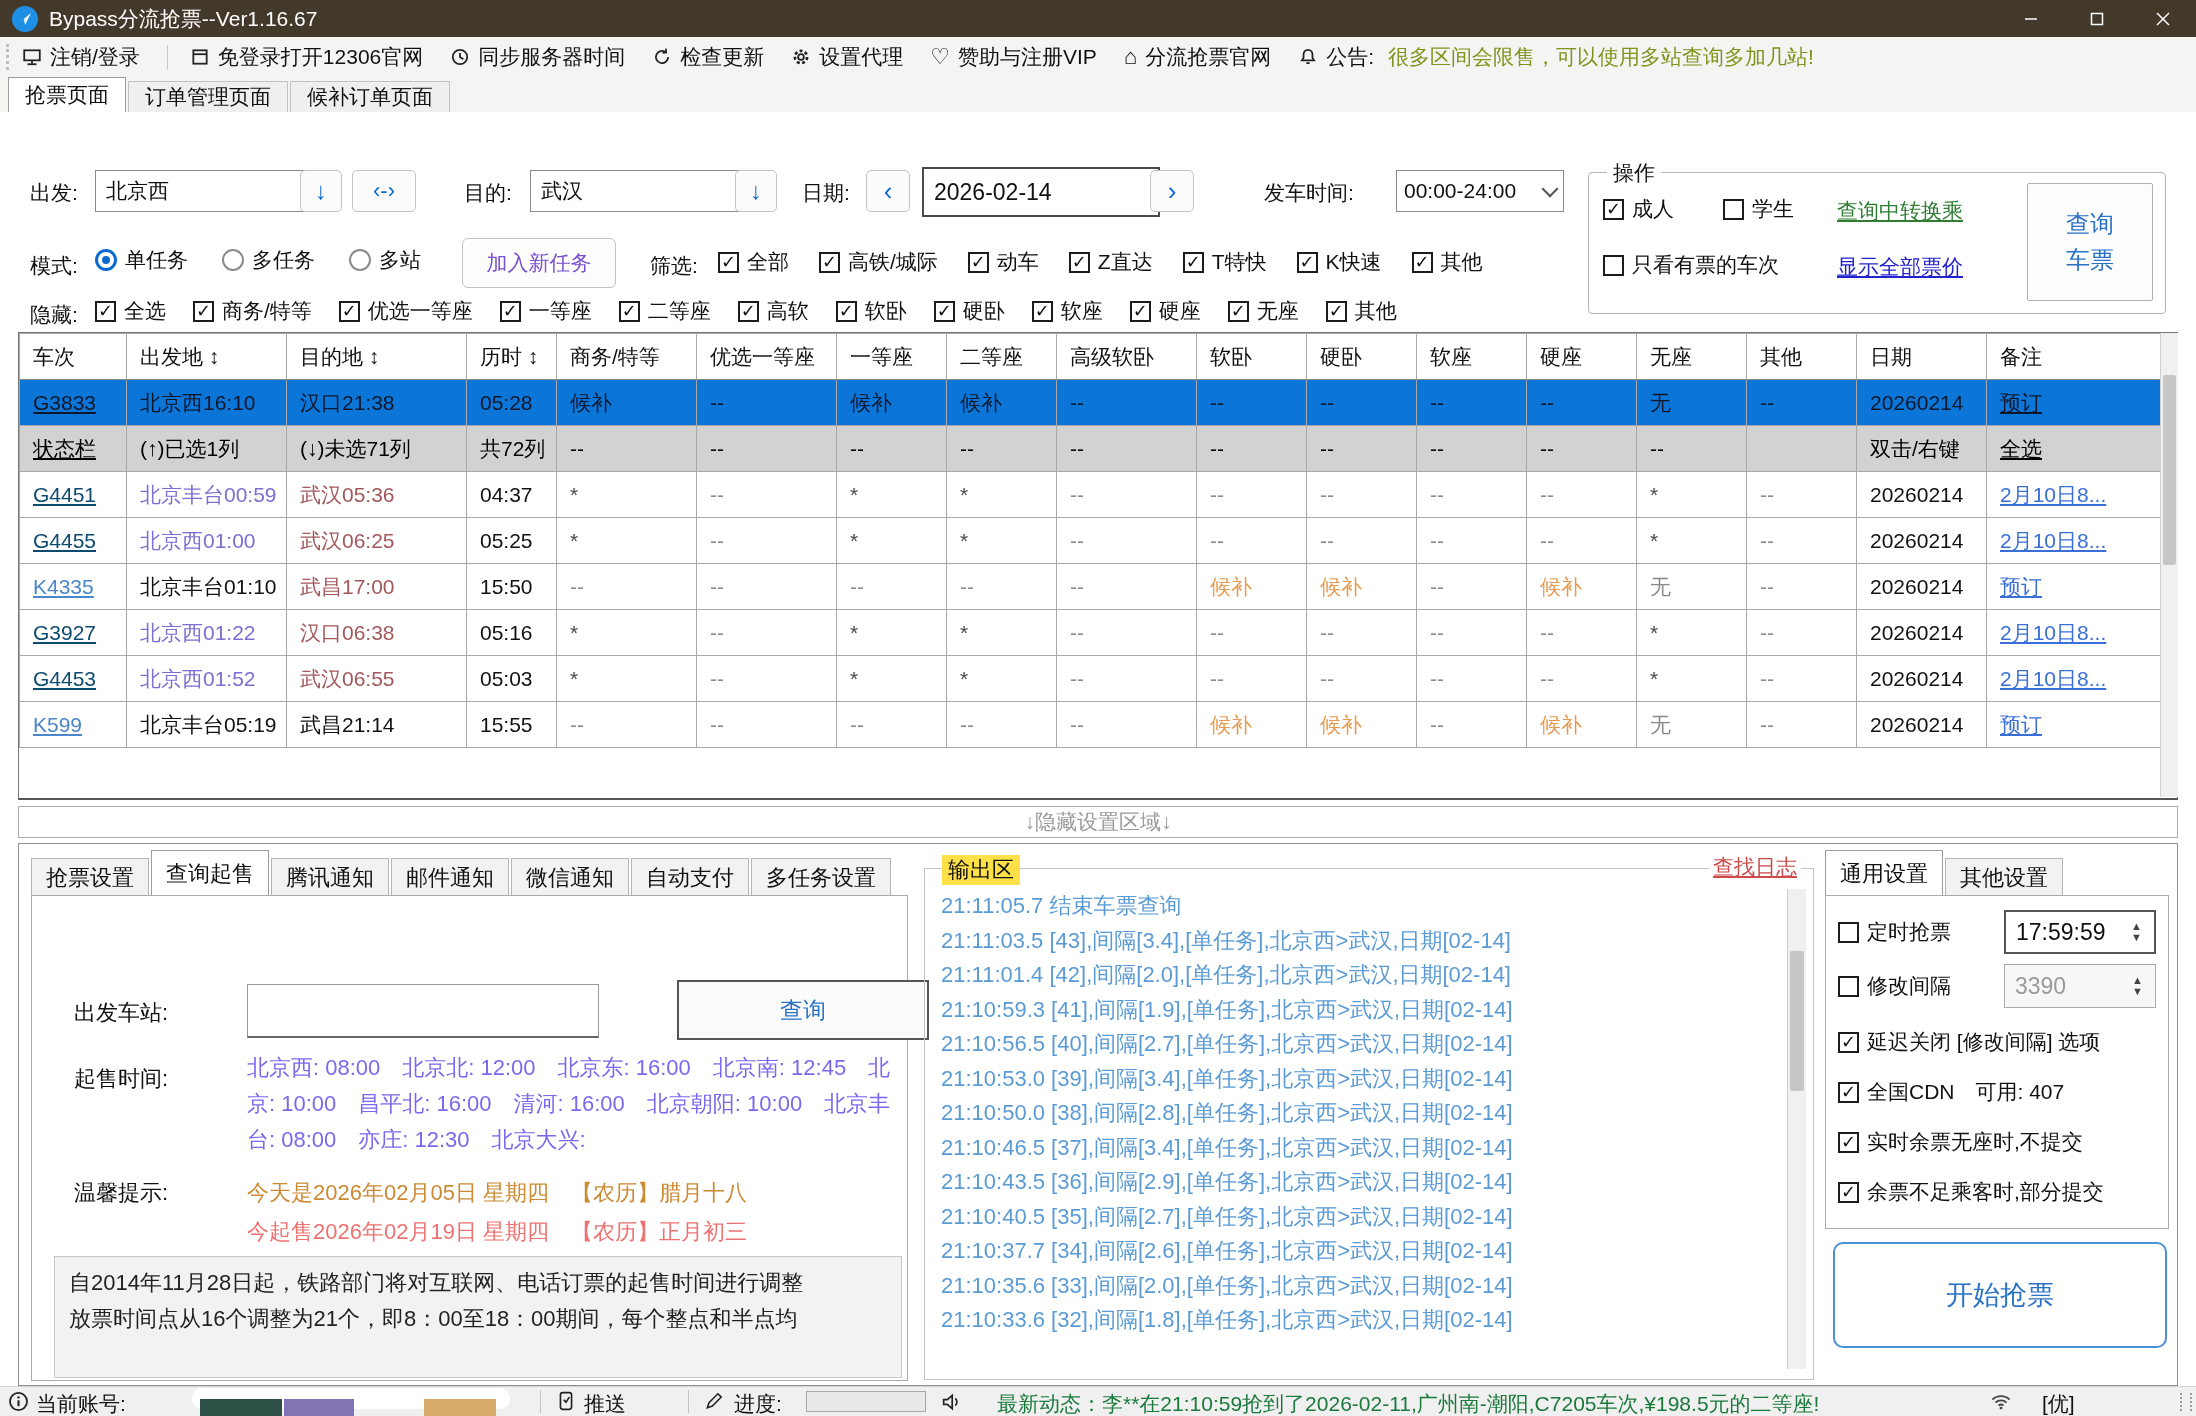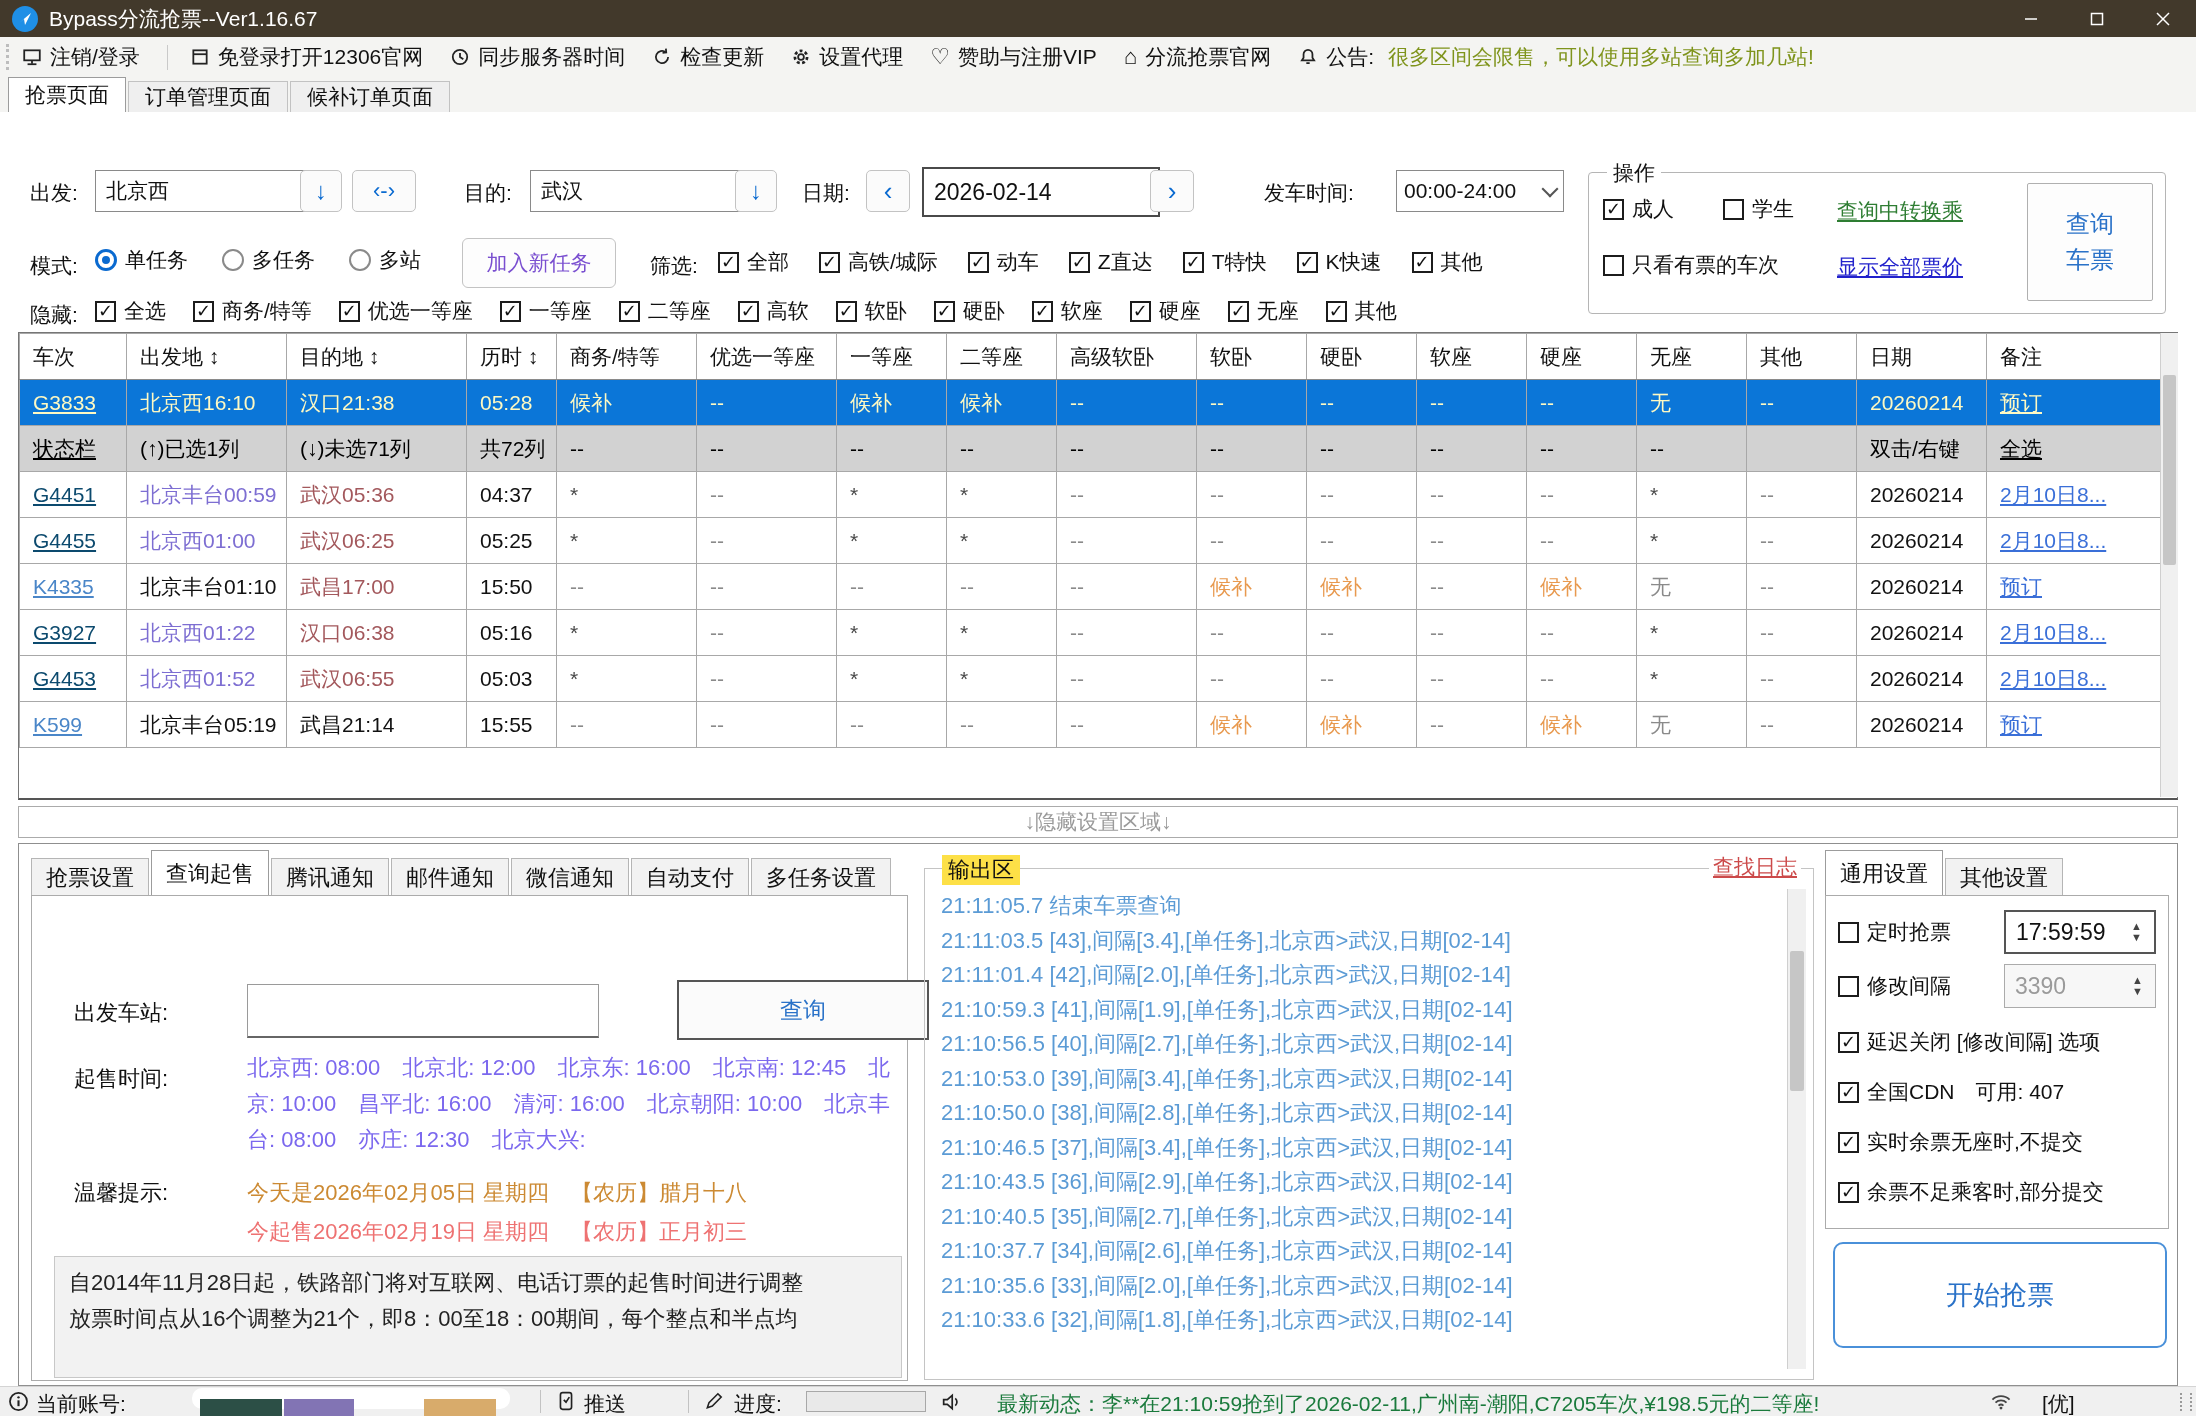--- a/index.html
+++ b/index.html
@@ -45,21 +45,21 @@
   .glegend{position:absolute;background:#fff;padding:0 6px;white-space:nowrap}
   .glink{color:#2e7d32;text-decoration:underline;white-space:nowrap}
   .blulink{color:#2222cc;text-decoration:underline;white-space:nowrap}
   #querybtn{position:absolute;border:1px solid #b0b0b0;border-radius:2px;background:#fdfdfd;color:#2a72c8;font-size:24px;
             display:flex;align-items:center;justify-content:center;text-align:center;line-height:1.5}
   
   #tablebox{position:absolute;left:18px;top:332px;width:2160px;height:468px;border:1px solid #767676;border-bottom:2px solid #555;box-sizing:border-box;background:#fff}
   #traintable{border-collapse:collapse;table-layout:fixed;width:2141px;font-size:21px}
   #traintable th,#traintable td{border:1px solid #a8a8a8;height:45px;padding:0 4px 0 13px;text-align:left;white-space:nowrap;overflow:hidden;font-weight:400}
   #traintable thead th{border-bottom:1px solid #8a8a8a;background:#fff}
-  tr.sel td{background:#0b76d8;color:#fef9c3}
+  tr.sel td{background:#0b76d8;color:#0f172a}
   tr.status td{background:#d2d2d2;color:#000}
   td.dim{color:#8a8a8a} td.star{color:#4a4a4a} td.gray{color:#8a8a8a}
   td.dep{color:#7d6ed2} td.dest{color:#a3585c} td.org{color:#e8994e}
   td.klink{text-decoration:underline;color:#0c4a6e}
   td.kblue{text-decoration:underline;color:#4a86c8}
   td.blink{text-decoration:underline;color:#3a6fd8}
   td.wlink{text-decoration:underline;color:#fff}
   td.sellink{text-decoration:underline;color:#aab0f8}
   .vscroll{position:absolute;background:#f0f0f0;border-left:1px solid #cfcfcf}
   .vthumb{position:absolute;left:2px;right:2px;background:#c6c6c6;border-radius:2px}

